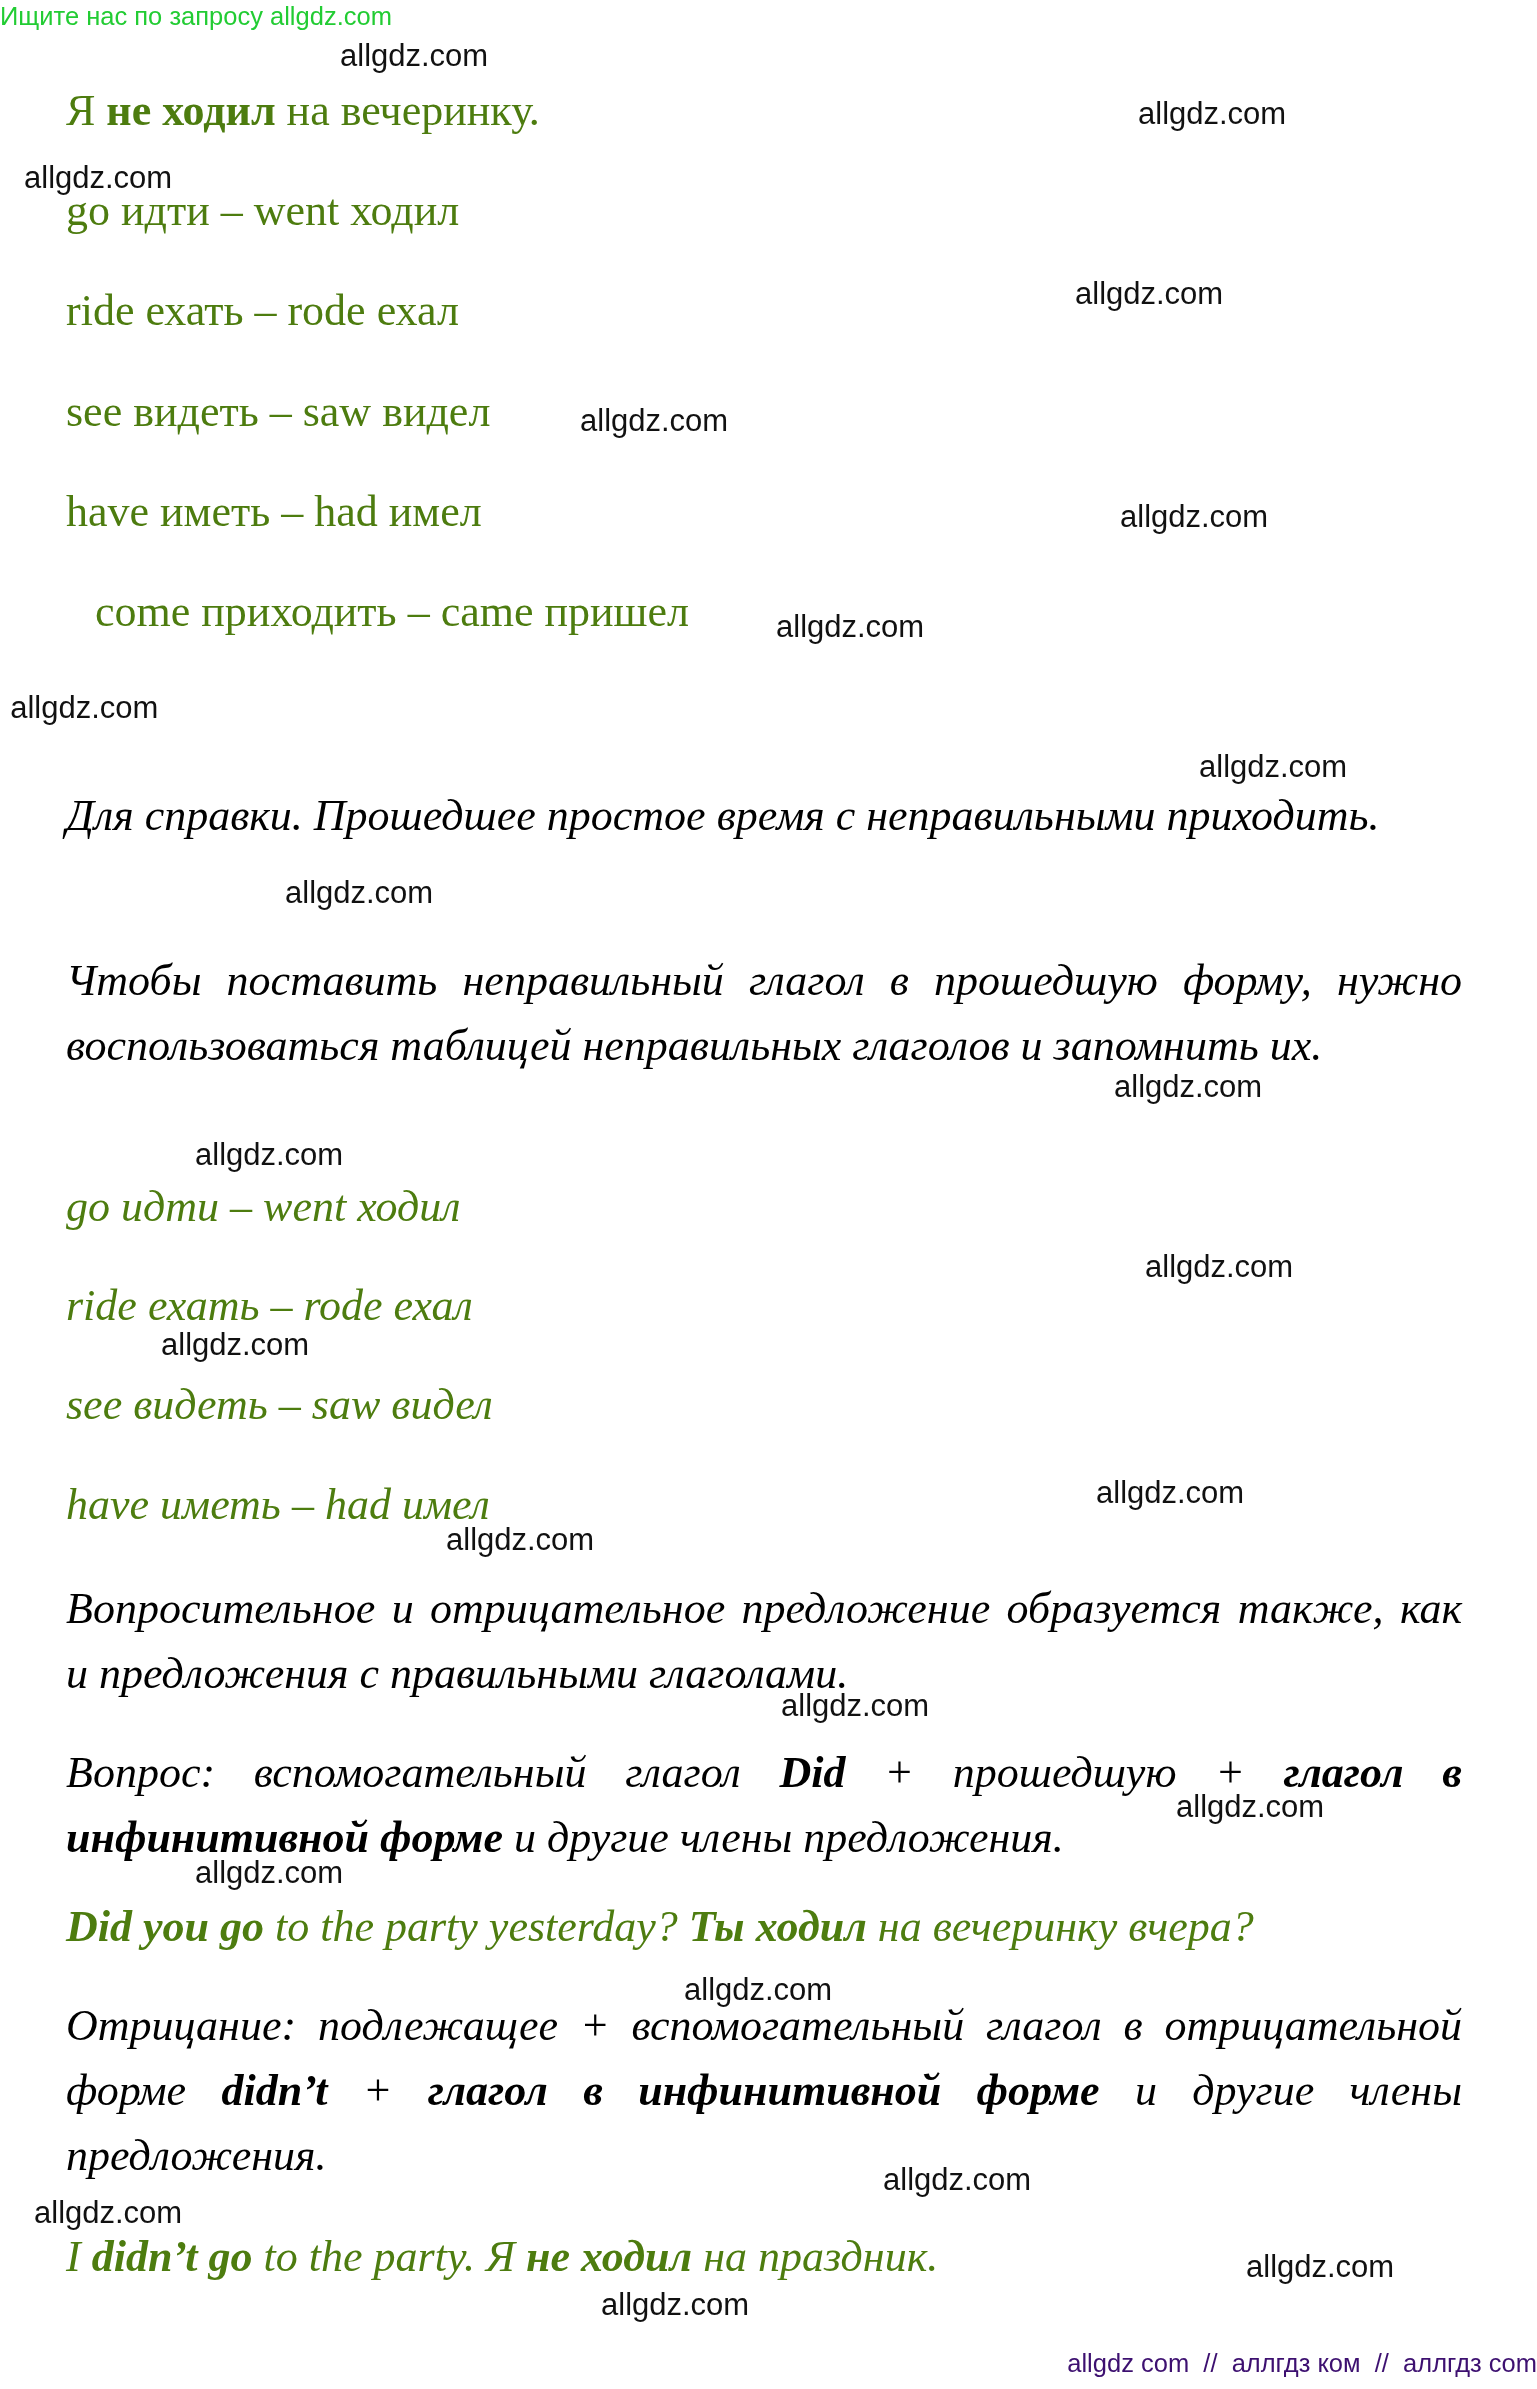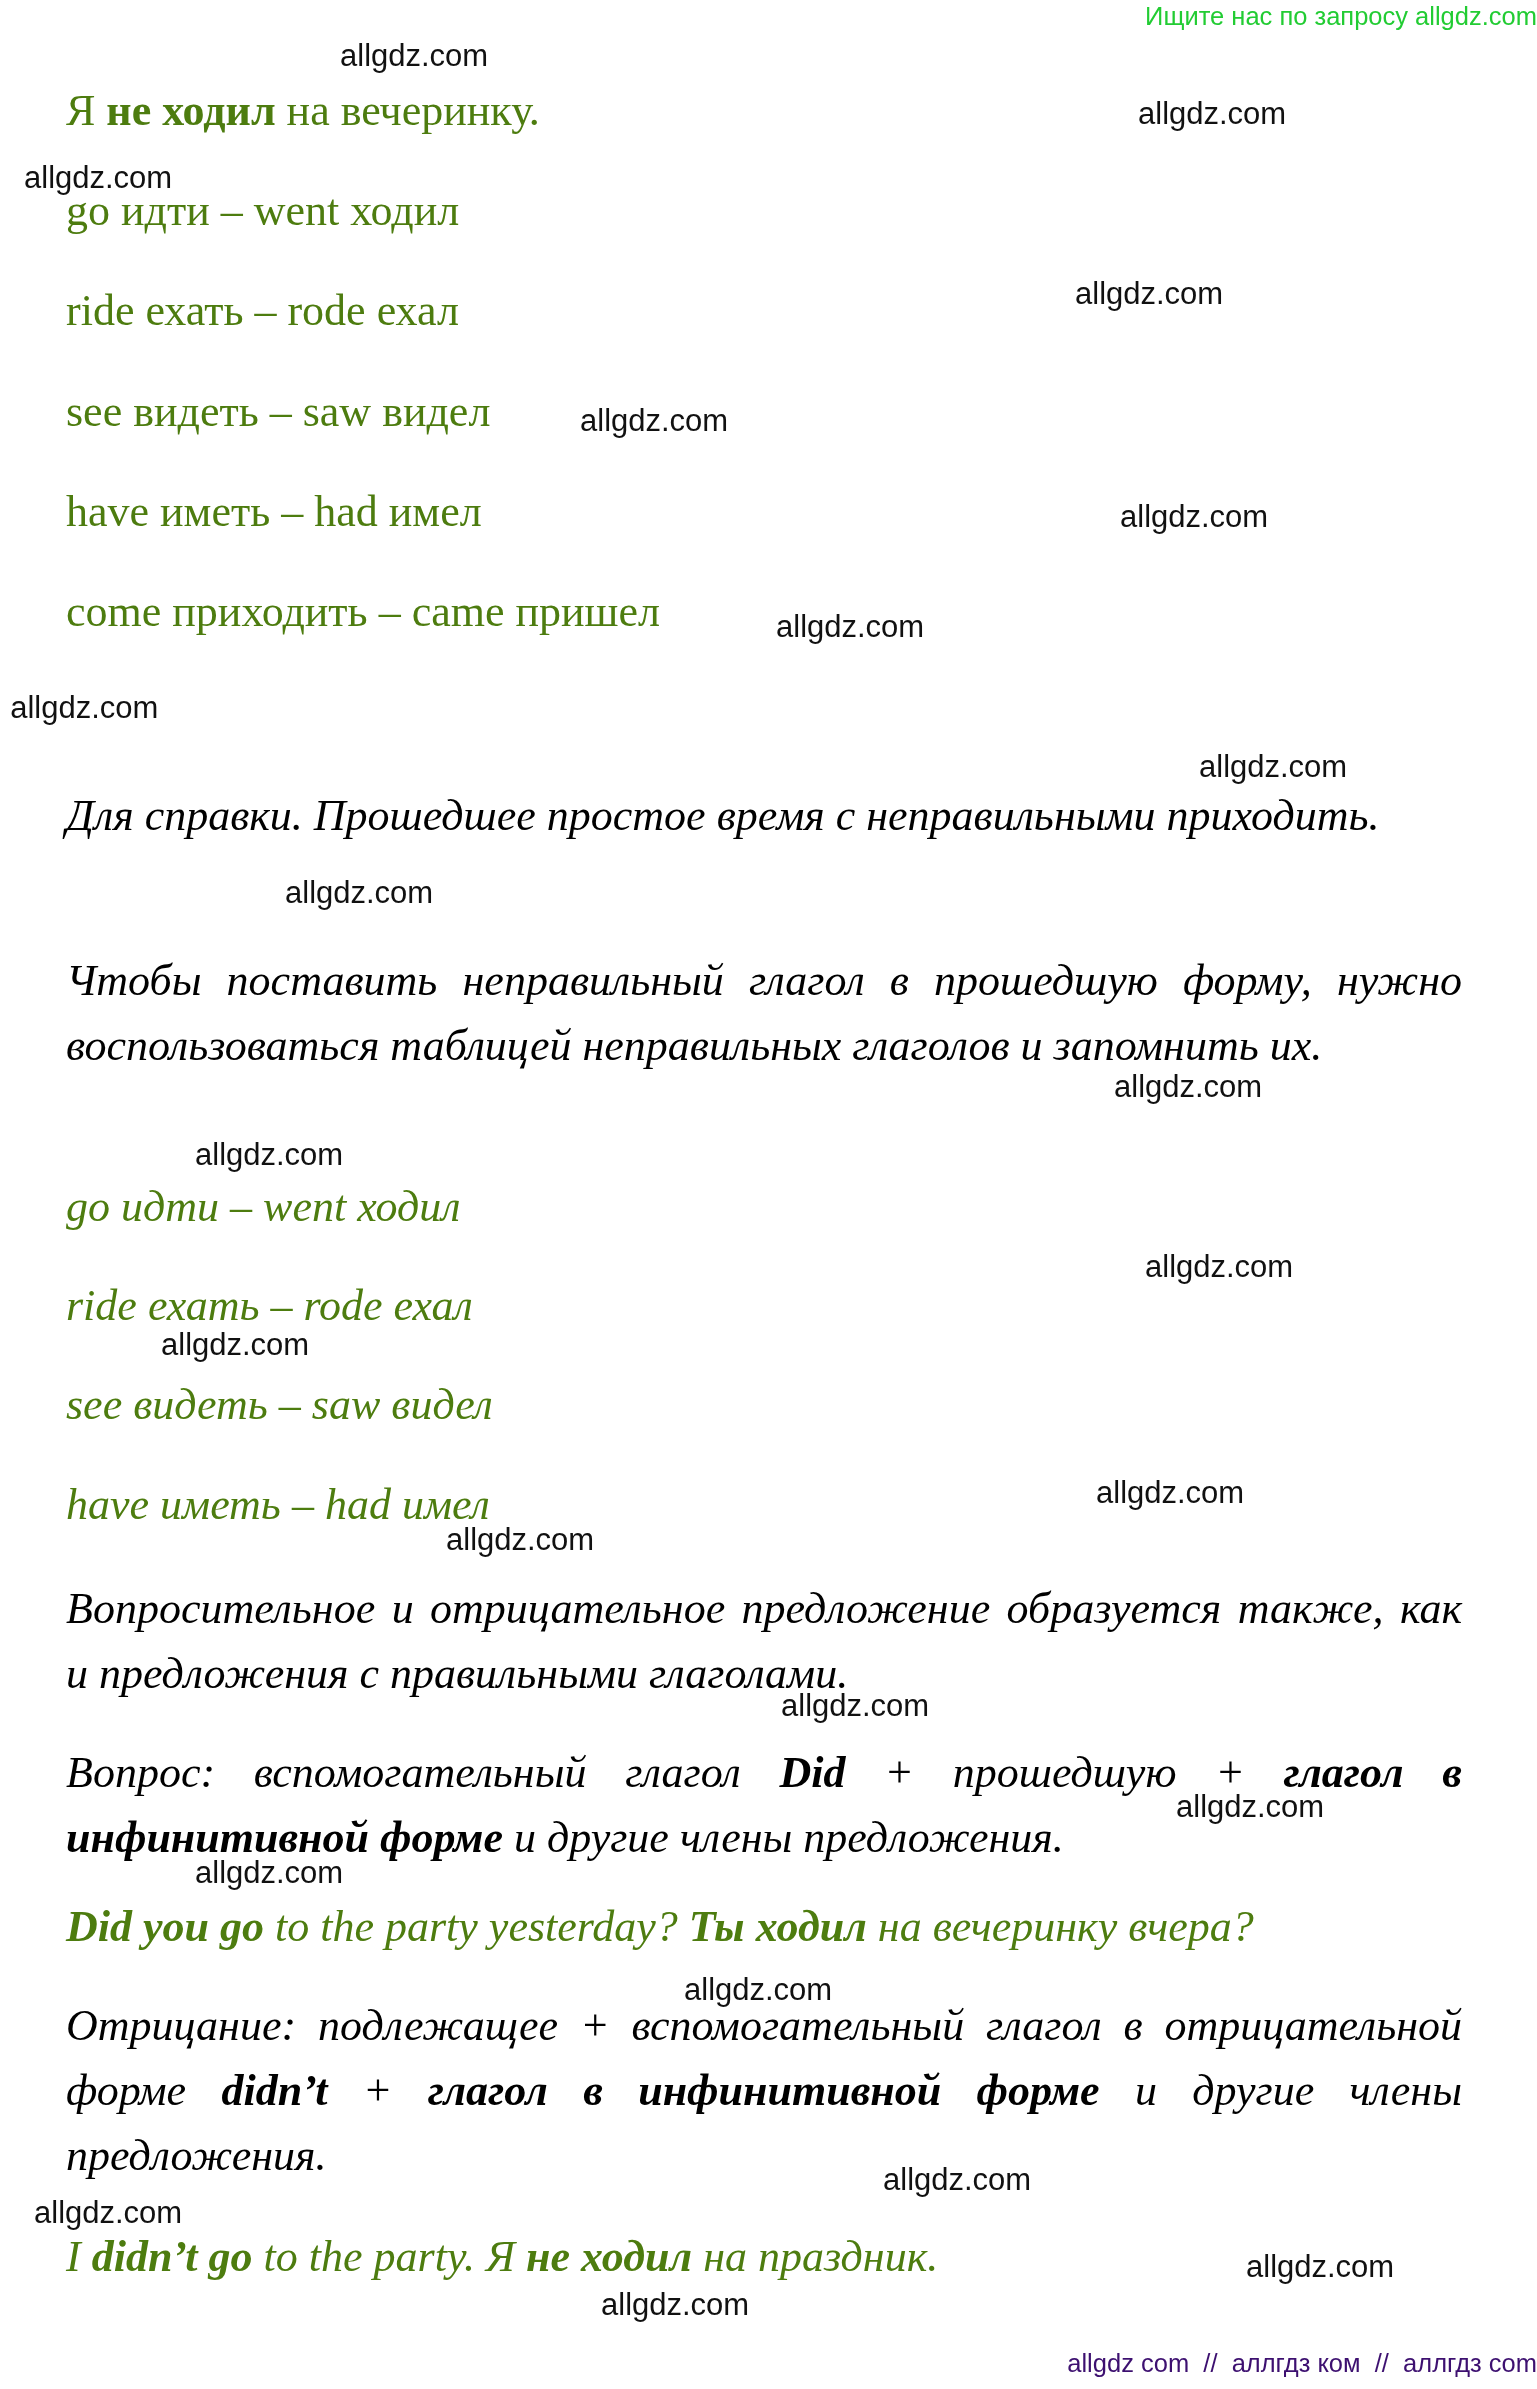--- a/index.html
+++ b/index.html
@@ -1,17 +1,17 @@
 <!DOCTYPE html>
 <html style="font-size:13.6px"><head>
 <meta charset="utf-8">
 <style>
   html, body { margin:0; padding:0; background:#ffffff; }
   body { width:1537px; height:2389px; position:relative; overflow:hidden; }
-  .banner-top { position:absolute; top:1.7px; left:0; width:1537px; text-align:right;
+  .banner-top { position:absolute; top:1.7px; left:0; width:1537px; text-align:left;
     font-family:"Liberation Sans", sans-serif; font-size:25.5px; color:#22cc33; }
   .banner-bottom { position:absolute; top:2349px; left:0; width:1537px; text-align:right;
     font-family:"Liberation Sans", sans-serif; font-size:25.5px; color:#3d1070; white-space:pre; }
   .wm { position:absolute; font-family:"Liberation Sans", sans-serif; font-size:31px; color:#111; white-space:nowrap; }
   .line { position:absolute; left:66px; font-family:"Liberation Serif", serif; font-size:44px; color:#4d7c0f; white-space:nowrap; }
   .it { font-style:italic; }
   .just { position:absolute; left:66px; width:1396px; font-family:"Liberation Serif", serif; font-size:44px; color:#000;
     font-style:italic; text-align:justify; line-height:65px; }
   .just.last-left { text-align-last:left; }
   b { font-weight:bold; }
@@ -46,21 +46,21 @@
     <div class="wm" style="left: 34px; top: 2195px;">allgdz.com</div>
     <div class="wm" style="left: 1246px; top: 2249px;">allgdz.com</div>
     <div class="wm" style="left: 601px; top: 2287px;">allgdz.com</div>
   </div>
 
 <div class="line" style="top:85px;"><span>Я </span><b>не ходил</b><span> на вечеринку.</span></div>
 <div class="line" style="top:185px;">go идти – went ходил</div>
 <div class="line" style="top:285px;">ride ехать – rode ехал</div>
 <div class="line" style="top:386px;">see видеть – saw видел</div>
 <div class="line" style="top:486px;">have иметь – had имел</div>
-<div class="line" style="top:586px;">come приходить – came пришел</div>
+<div class="line" style="top:586px;margin-left:29px;">come приходить – came пришел</div>
 
 <div class="just last-left" style="top:783px;">Для справки. Прошедшее простое время с неправильными приходить.</div>
 <div class="just last-left" style="top:948px;">Чтобы поставить неправильный глагол в прошедшую форму, нужно воспользоваться таблицей неправильных глаголов и запомнить их.</div>
 <div class="line it" style="top:1181px;">go идти – went ходил</div>
 <div class="line it" style="top:1280px;">ride ехать – rode ехал</div>
 <div class="line it" style="top:1379px;">see видеть – saw видел</div>
 <div class="line it" style="top:1479px;">have иметь – had имел</div>
 <div class="just last-left" style="top:1576px;">Вопросительное и отрицательное предложение образуется также, как и предложения с правильными глаголами.</div>
 <div class="just last-left" style="top:1740px;"><span>Вопрос: вспомогательный глагол </span><b>Did</b><span> + прошедшую + </span><b>глагол в инфинитивной форме</b><span> и другие члены предложения.</span></div>
 <div class="line it" style="top:1901px;"><b>Did you go</b><span> to the party yesterday? </span><b>Ты ходил</b><span> на вечеринку вчера?</span></div>

